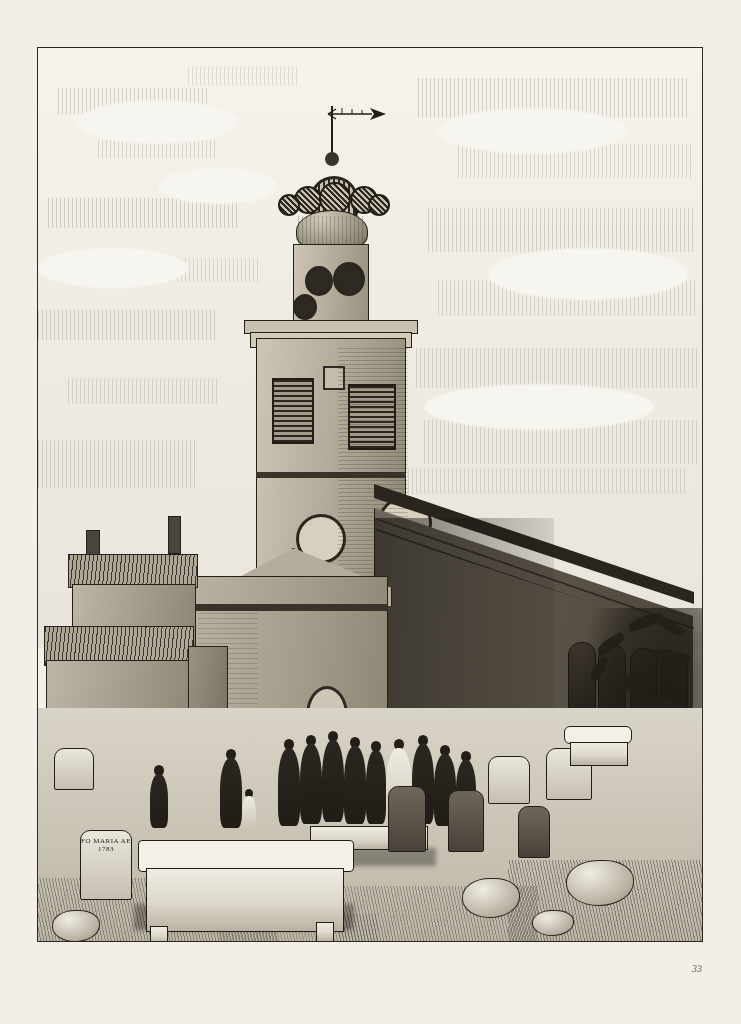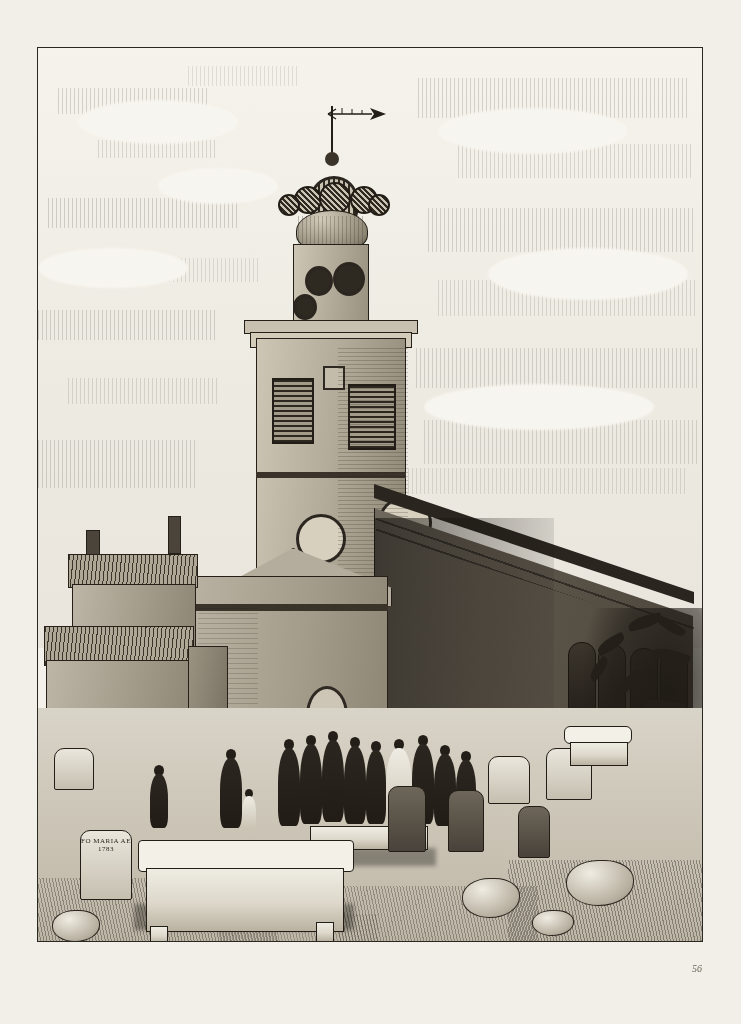--- a/index.html
+++ b/index.html
@@ -617,15 +617,15 @@
       <div class="headstone" style="left:16px; top:700px; width:40px; height:42px;"></div>
 
       <div class="boulder" style="left:424px; top:830px; width:56px; height:38px;"></div>
       <div class="boulder" style="left:528px; top:812px; width:66px; height:44px;"></div>
       <div class="boulder" style="left:14px;  top:862px; width:46px; height:30px;"></div>
       <div class="boulder" style="left:494px; top:862px; width:40px; height:24px;"></div>
 
     </div>
   </div>
 
-  <div class="pagemark">56</div>
+  <div class="pagemark">33</div>
 
 </div>
 
 </body></html>

